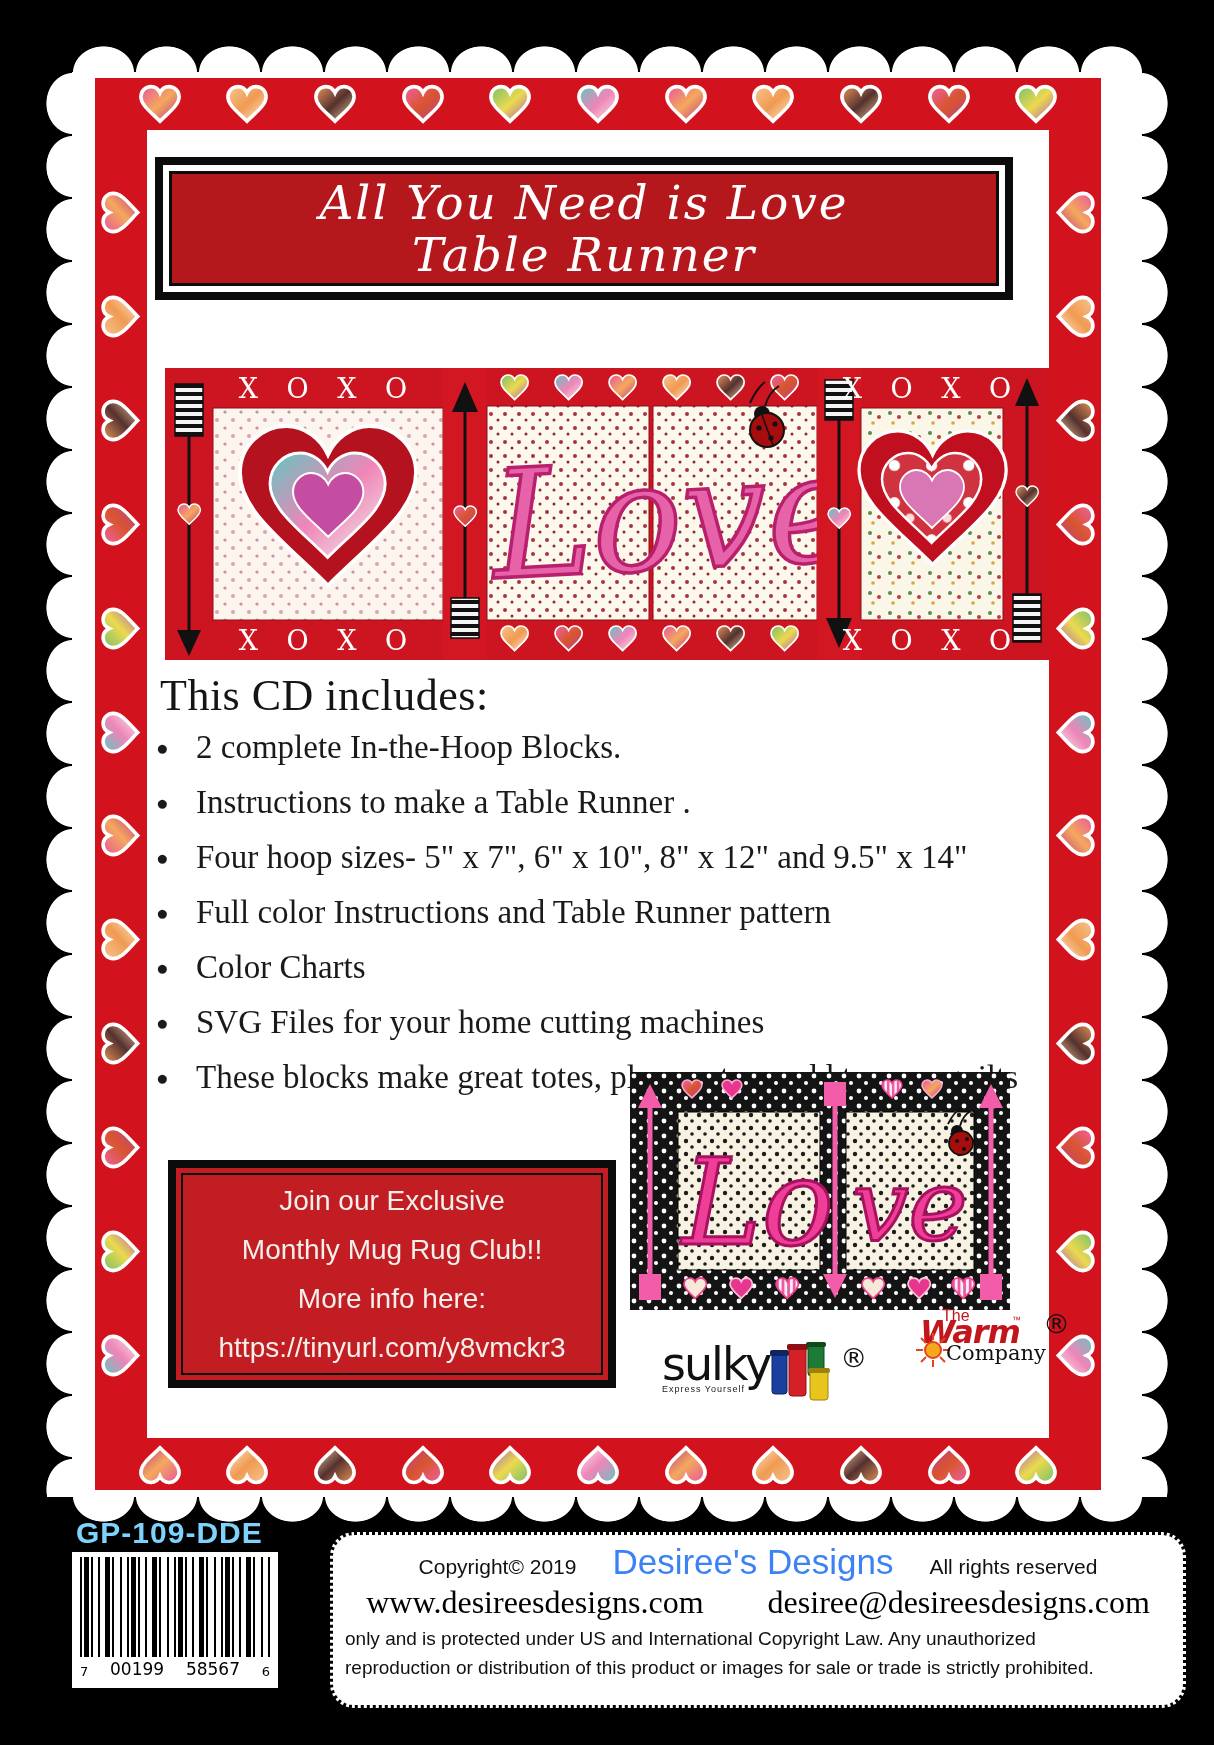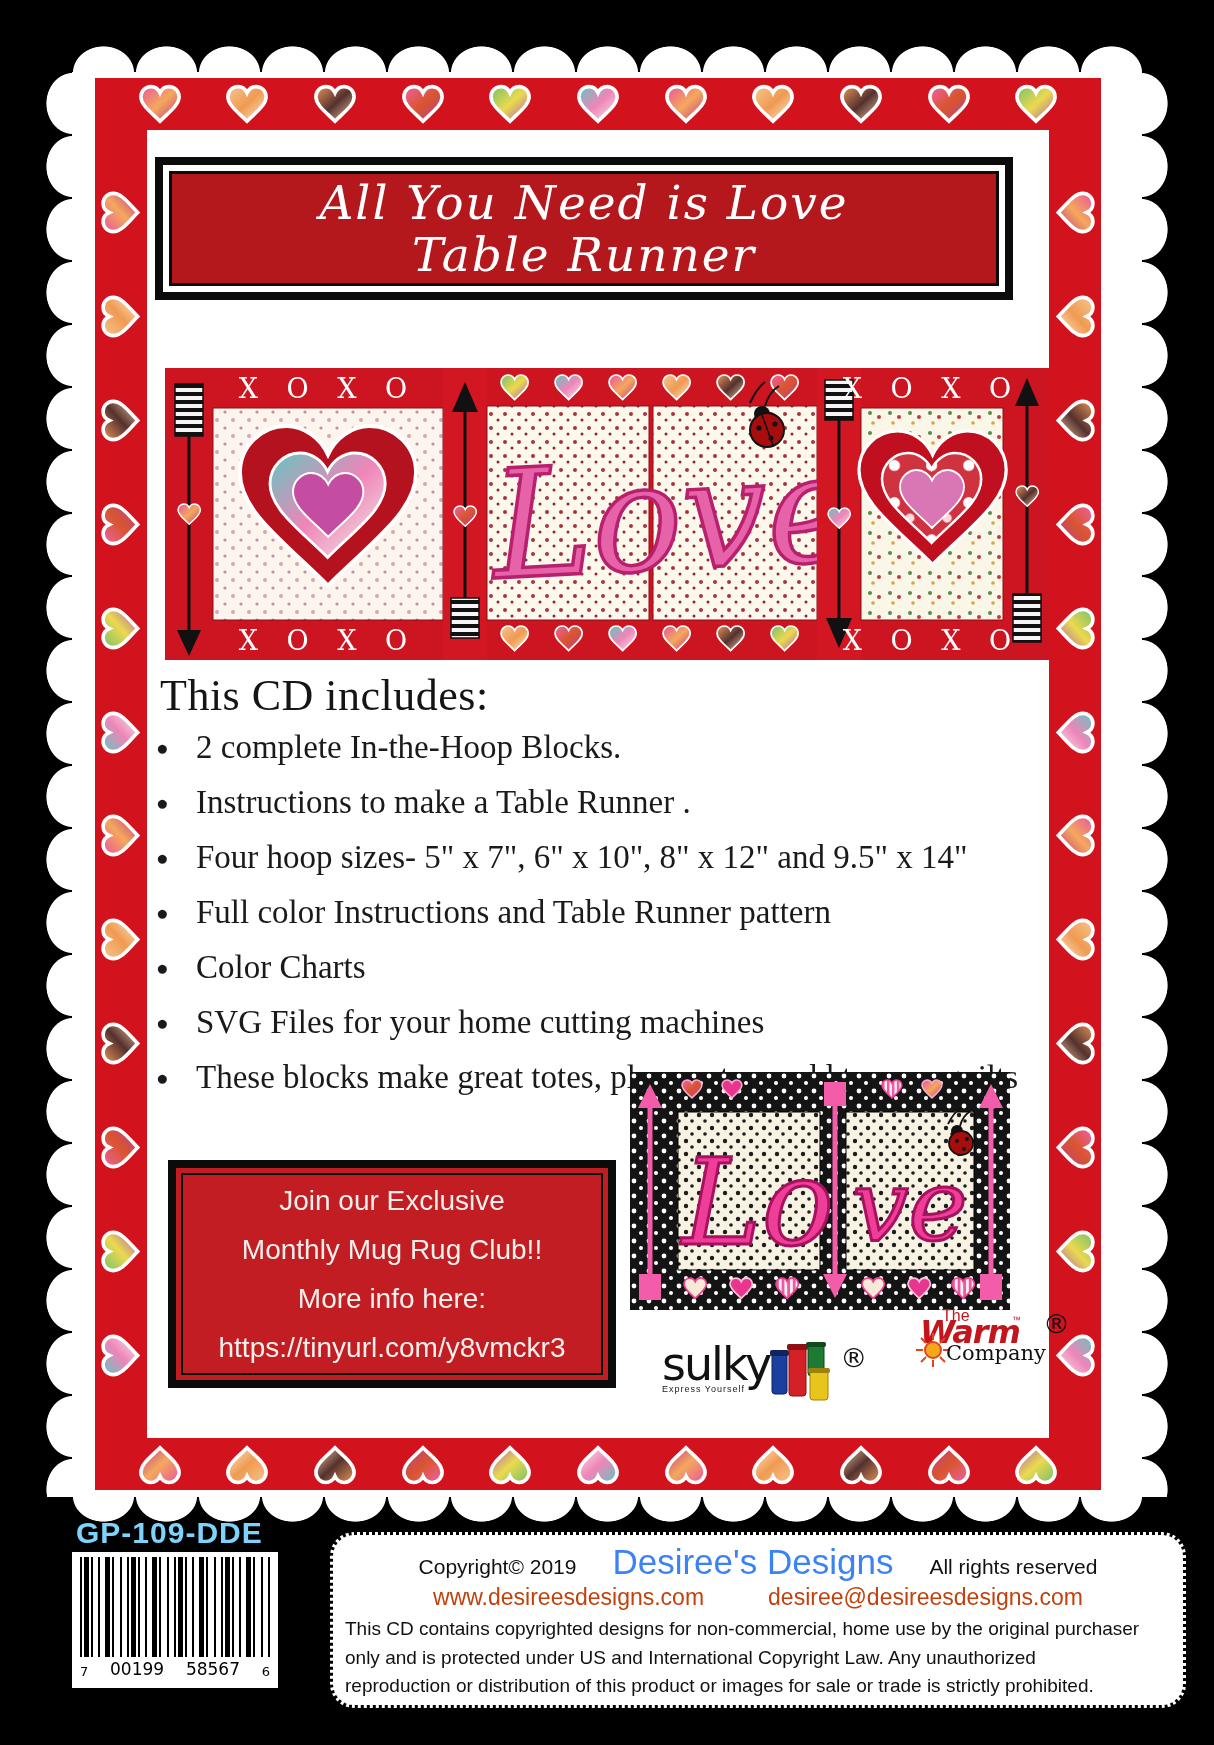--- a/index.html
+++ b/index.html
@@ -92,21 +92,21 @@
   .bar-nums{display:flex;justify-content:space-between;align-items:flex-end;
     font-size:17px;color:#000;padding-top:2px;font-family:"DejaVu Sans",sans-serif;}
   .bar-nums .small{font-size:13px;}
 
   .copybox{left:330px;top:1532px;width:856px;height:176px;background:#fff;
     border:3px dotted #000;border-radius:24px;box-sizing:border-box;padding:7px 12px 0 12px;}
   .crow1{display:flex;justify-content:center;align-items:baseline;gap:36px;}
   .crow1 .sm{font-size:21px;color:#111;}
   .brand{font-family:Liberation Sans, sans-serif;font-size:35px;color:#3b82f6;}
   .crow2{display:flex;justify-content:center;align-items:baseline;gap:64px;margin-top:2px;}
-  .crow2 div{font-family:Liberation Sans, sans-serif;font-size:23px;color:#c2410c;}
+  .crow2 div{font-family:Liberation Serif, serif;font-size:32px;color:#000000;}
   .legal{font-size:19px;line-height:28.5px;color:#111;margin-top:4px;white-space:nowrap;}
 
   svg text{font-family:"DejaVu Serif",serif;}
 </style>
 </head>
 <body>
 
 <svg width="0" height="0" style="position:absolute" aria-hidden="true">
   <defs>
     <path id="heartP" d="M16 29 C8 21 0 15.5 0 8.5 C0 3.8 3.8 0 8.4 0 C11.8 0 14.7 2.3 16 5.2 C17.3 2.3 20.2 0 23.6 0 C28.2 0 32 3.8 32 8.5 C32 15.5 24 21 16 29 Z"></path>
@@ -549,17 +549,16 @@
   <div class="crow1">
     <span class="sm">Copyright© 2019</span>
     <span class="brand">Desiree's Designs</span>
     <span class="sm">All rights reserved</span>
   </div>
   <div class="crow2">
     <div>www.desireesdesigns.com</div>
     <div>desiree@desireesdesigns.com</div>
   </div>
   <div class="legal">
-    <div>This CD contains copyrighted designs for non-commercial, home use by the original purchaser</div>
     <div>only and is protected under US and International Copyright Law. Any unauthorized</div>
     <div>reproduction or distribution of this product or images for sale or trade is strictly prohibited.</div>
   </div>
 </div>
 
 </body></html>

